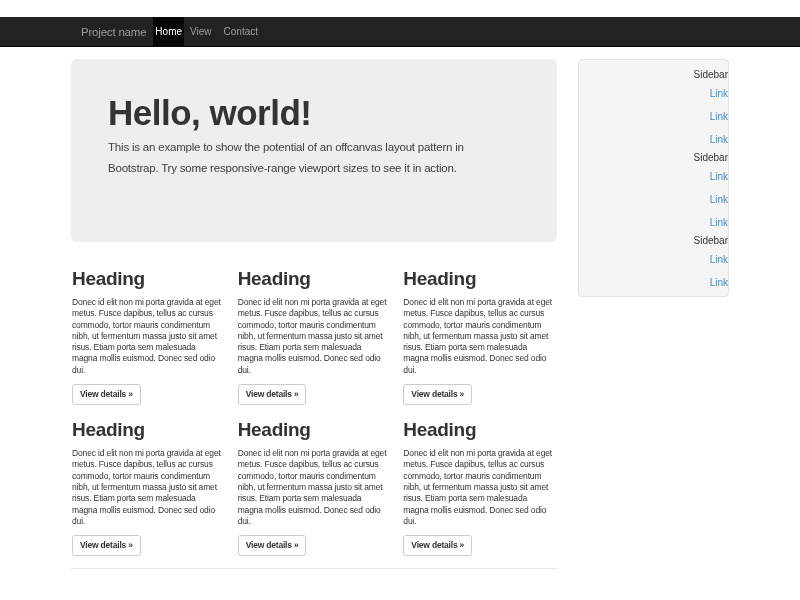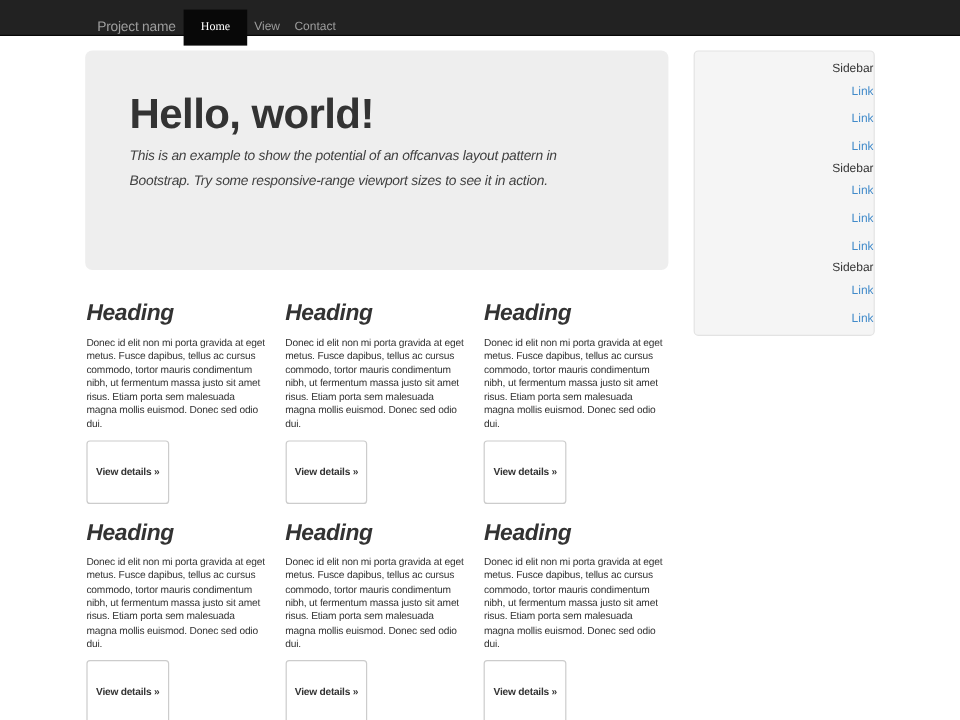--- a/index.html
+++ b/index.html
@@ -10,68 +10,68 @@
     font-family: "Liberation Sans", "DejaVu Sans", sans-serif;
     overflow: hidden;
   }
   
   .navbar {
     height: 30px;
     background: #222222;
     border-bottom: 1px solid #080808;
   }
   .navbar-inner {
-    width: 658px; margin: 0 auto;
-    display: flex; align-items: center; height: 46px;
+    width: 658px; margin: 17px auto;
+    display: flex; align-items: flex-start; height: 46px;
   }
   .brand {
     color: #9d9d9d; font-size: 11.5px; letter-spacing: -0.2px;
     line-height: 30px; padding: 0 7px 0 10px;
     text-decoration: none; cursor: pointer;
   }
   .nav { display: flex; list-style: none; margin: 0; padding: 0; }
   .nav-item {
     color: #9d9d9d; font-size: 10px; line-height: 30px;
     padding: 0 6px; cursor: pointer;
   }
-  .nav-item.active { background: #080808; color: #ffffff; padding: 0 14px; font-family: Liberation Serif, serif; }
+  .nav-item.active { background: #080808; color: #ffffff; padding: 0 2px; }
   
   .container { width: 658px; margin: 0 auto; }
   .row-offcanvas { display: flex; margin-top: 12px; }
   .main-col { width: 486px; margin-right: 21px; }
   .sidebar-col { width: 151px; }
   
   .jumbotron {
     background: #eeeeee; border-radius: 6px;
     height: 183px; padding: 22px 37px 0 37px;
   }
   .jumbotron h1 {
     margin: 10px 0 0; font-size: 35px; line-height: 44px;
     font-weight: 600; letter-spacing: -0.5px; color: #333333;
   }
   .jumbotron p {
     margin: 2px 0 0; font-size: 11.5px; line-height: 21px;
-    letter-spacing: -0.2px; color: #404040; white-space: pre-line; font-style: italic;
+    letter-spacing: -0.2px; color: #404040; white-space: pre-line;
   }
   
   .cards-row { display: flex; gap: 12px; padding-left: 1px; }
   .cards-row.first { margin-top: 25px; }
   .cards-row.second { margin-top: 13px; }
   .card { width: 158px; }
   .card h2 {
     margin: 0; font-size: 19px; line-height: 24px;
-    font-weight: 600; letter-spacing: -0.3px; color: #333333; font-style: italic;
+    font-weight: 600; letter-spacing: -0.3px; color: #333333;
   }
   .card p {
     margin: 6px 0 0; font-size: 8.5px; line-height: 11.3px;
     letter-spacing: -0.15px; color: #333333; white-space: pre-line;
   }
   .btn {
     display: inline-block; margin-top: 8px;
-    padding: 20px 7px; font-size: 8.5px; line-height: 11px;
+    padding: 4px 7px; font-size: 8.5px; line-height: 11px;
     font-weight: 600; letter-spacing: -0.2px;
     font-family: inherit;
     color: #333333; background: #ffffff;
     border: 1px solid #cccccc; border-radius: 3px;
     cursor: pointer;
   }
   
   .well {
     background: #f5f5f5; border: 1px solid #e3e3e3;
     border-radius: 4px; height: 238px; padding: 8px 0;

